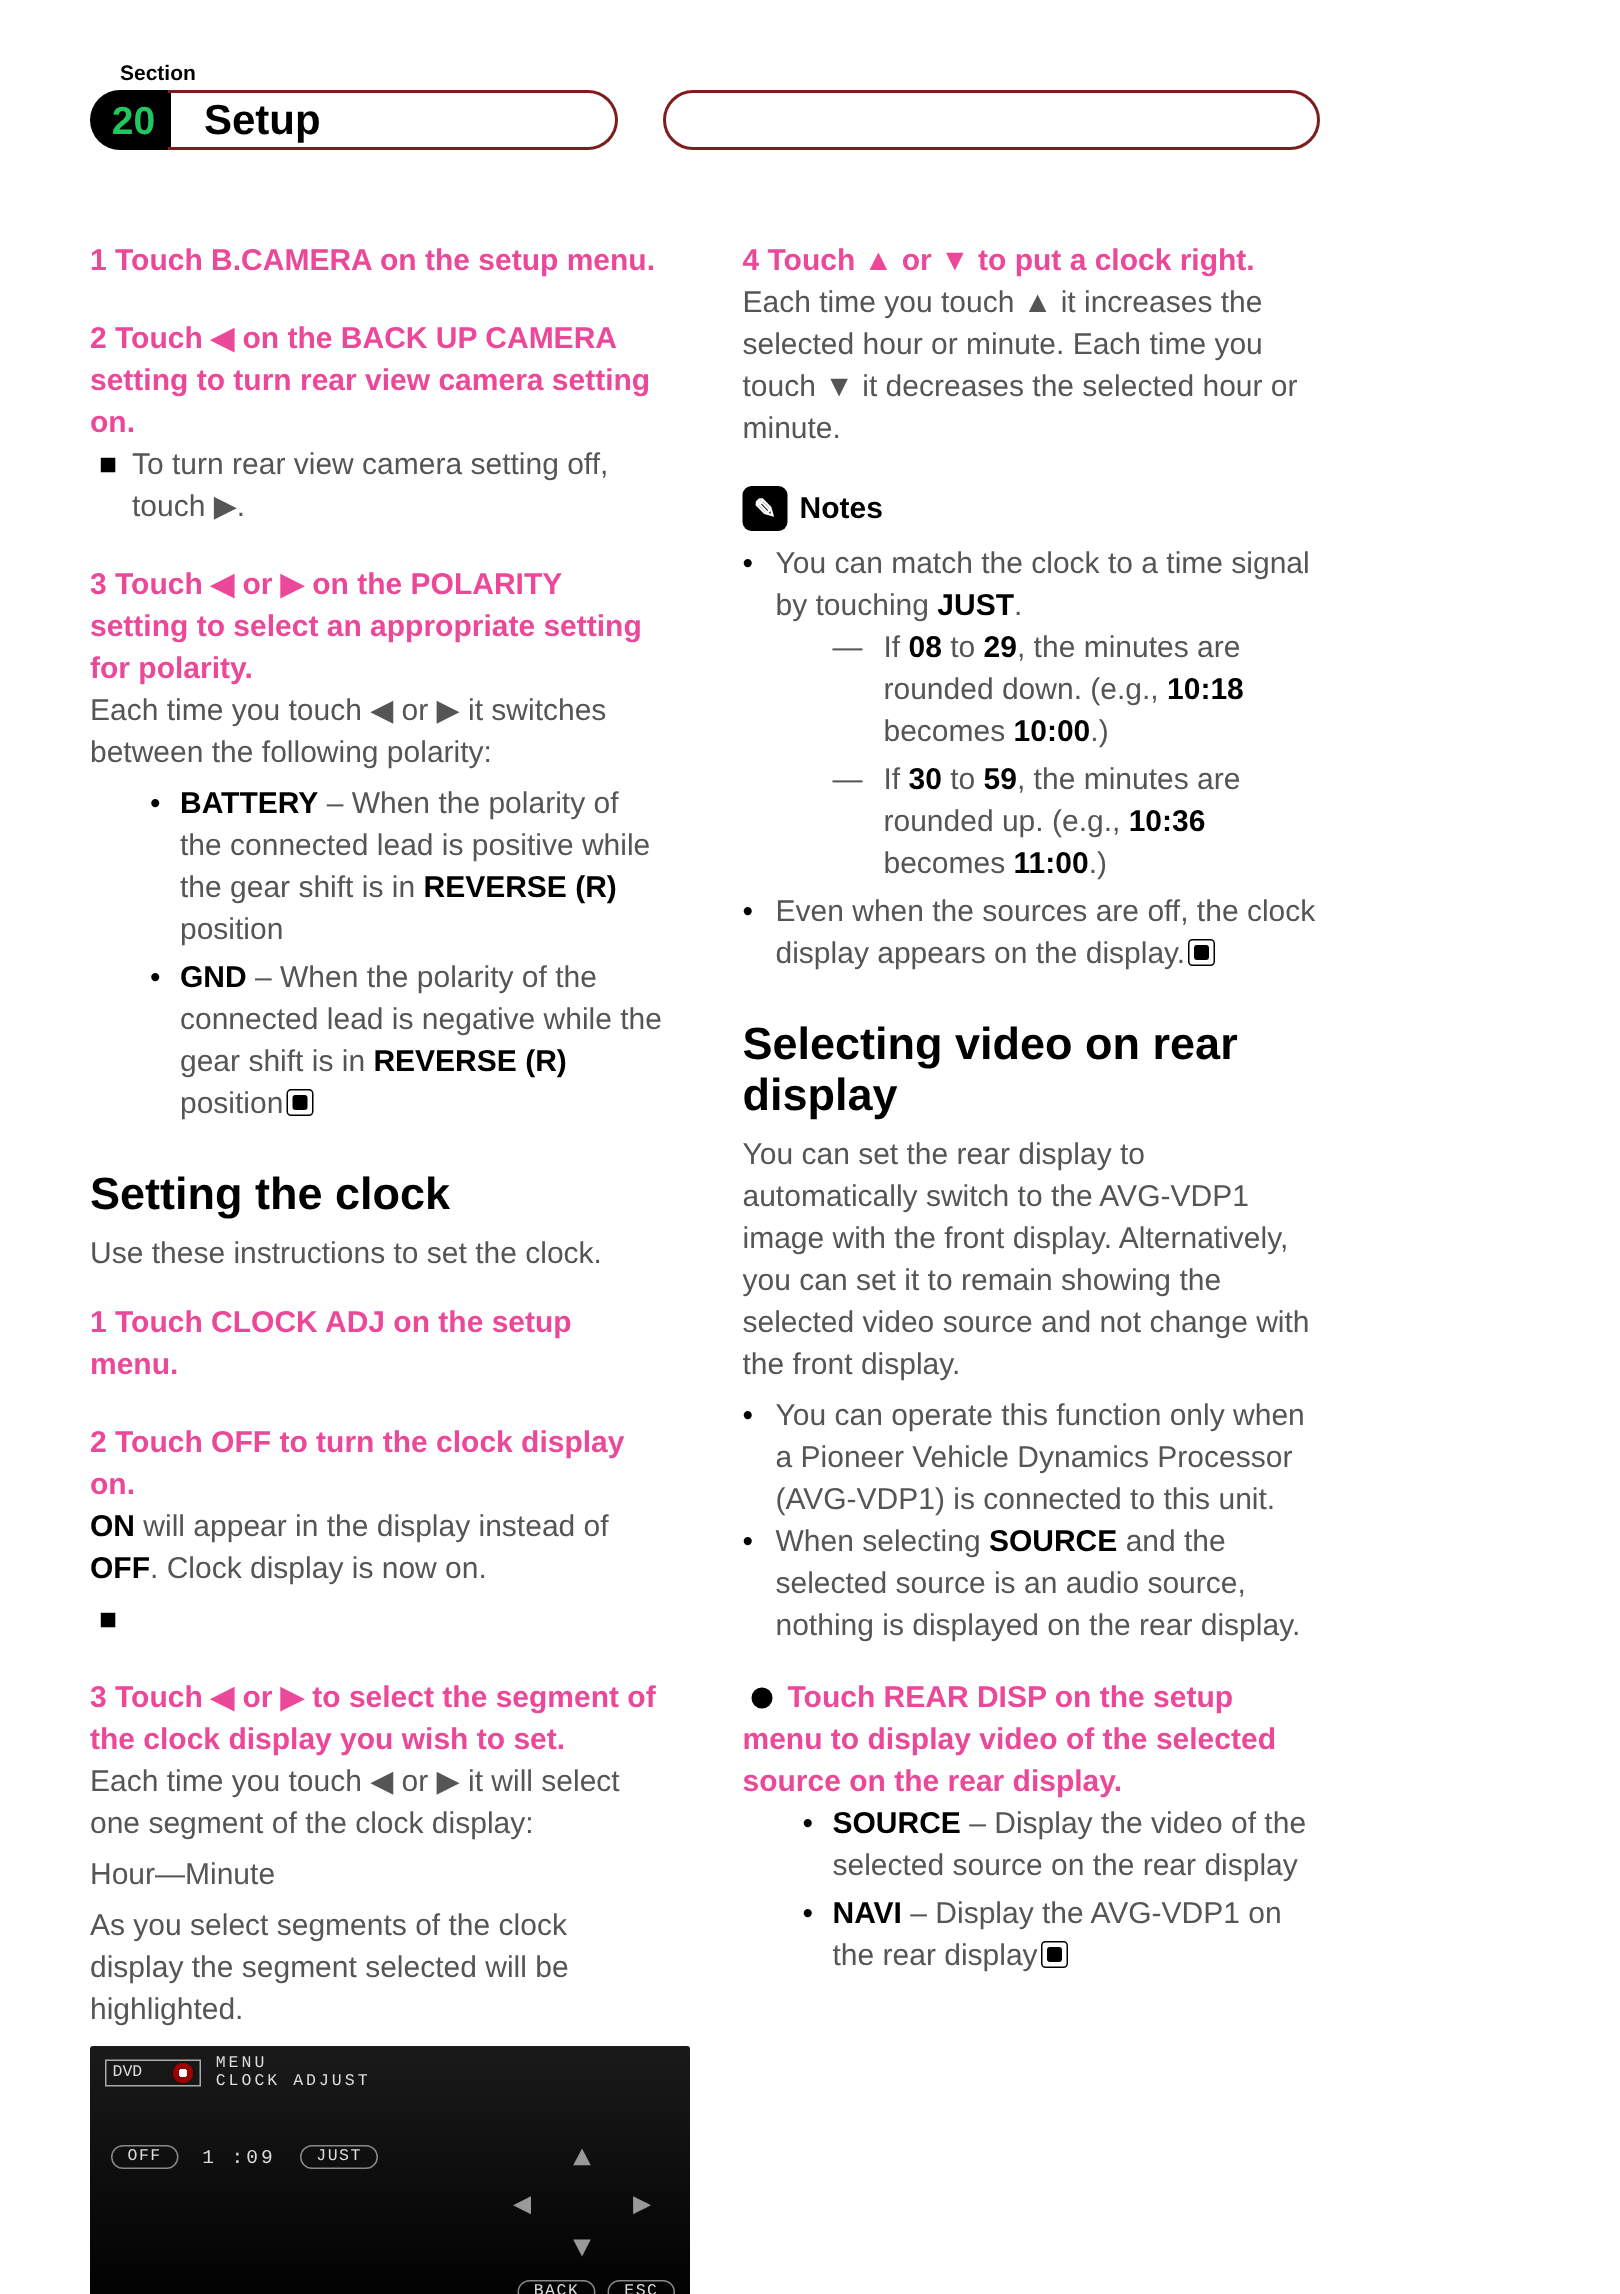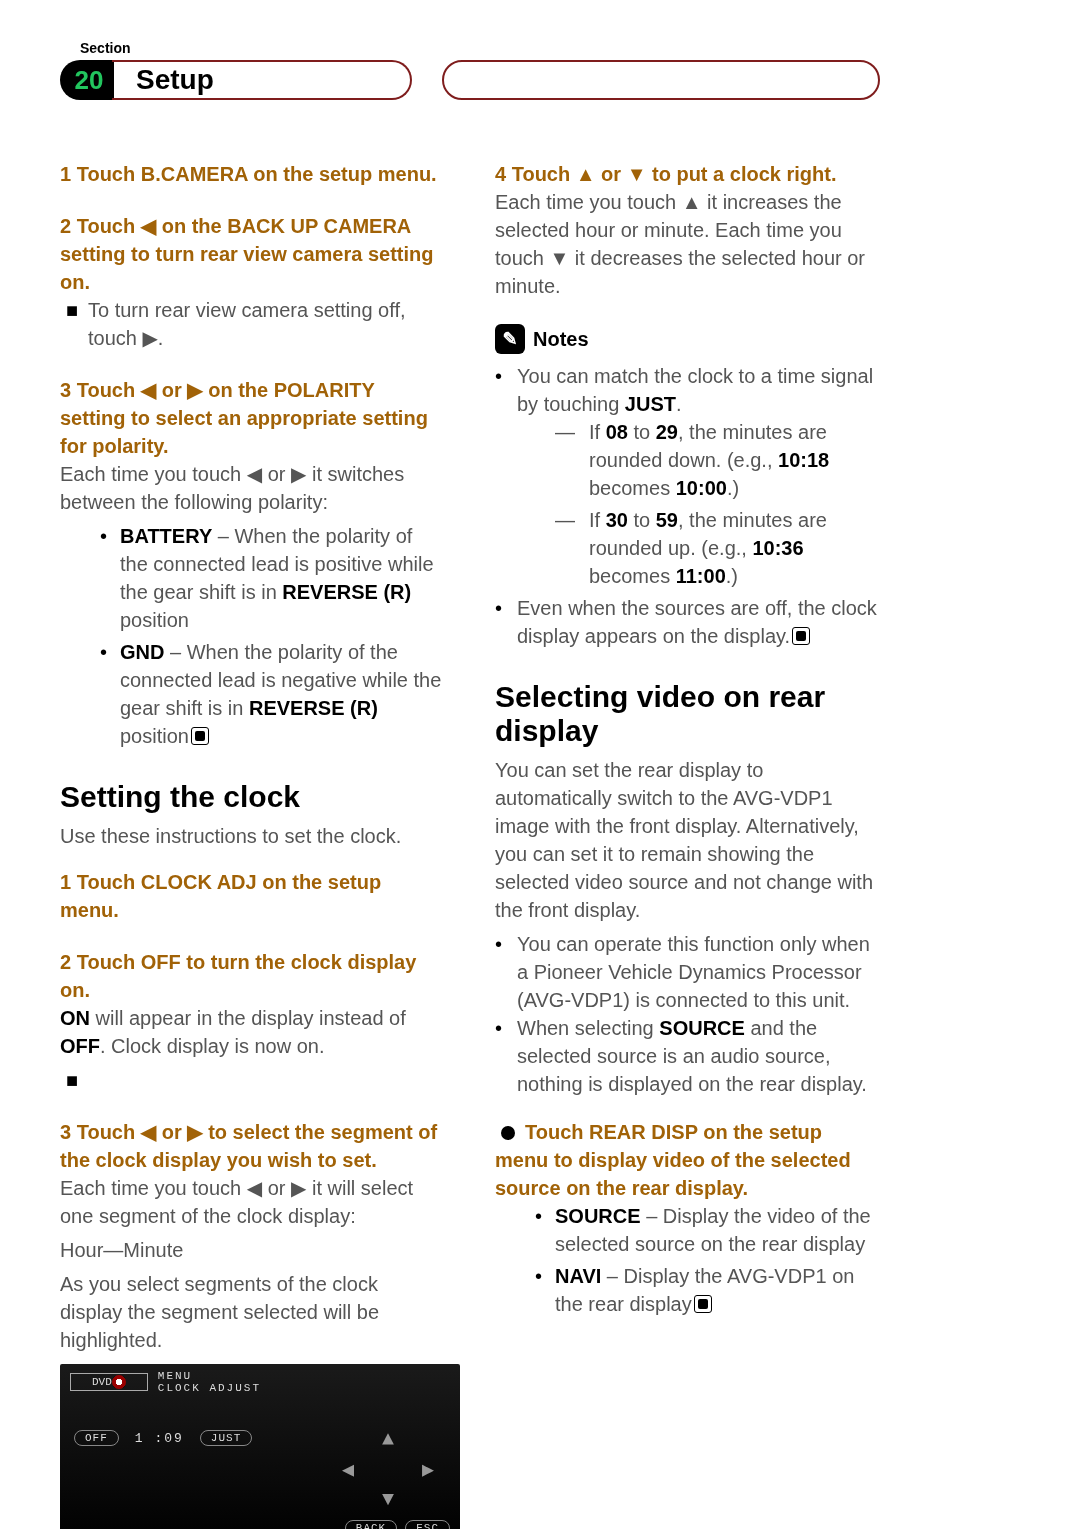--- a/index.html
+++ b/index.html
@@ -71,21 +71,21 @@
   }
   p, .para {
     font-size: 20px;
     line-height: 1.4;
     margin: 0 0 6px 0;
     color: #333;
   }
   .step-head {
     font-weight: bold;
     font-size: 20px;
-    color: #a16207;
+    color: #ec4899;
     line-height: 1.4;
   }
   .step-block {
     margin-bottom: 24px;
   }
   .gray {
     color: #555;
   }
   h2 {
     font-size: 30px;
@@ -188,25 +188,25 @@
     overflow: hidden;
   }
   .ss-top {
     display:flex;
     align-items:center;
     gap:10px;
     padding:6px 10px;
   }
   .ss-dvd {
     border:1px solid #aaa;
-    padding:1px 21px;
+    padding:1px 4px;
     font-size:11px;
     display:flex;
     align-items:center;
-    gap:0;
+    gap:20px;
   }
   .ss-disc{
     width:14px;height:14px;border-radius:50%;
     background: radial-gradient(circle,#fff 0 3px,#900 3px 7px,#000 7px);
   }
   .ss-menu-lines{
     font-size:11px;
     letter-spacing:2px;
     line-height:1.1;
   }

